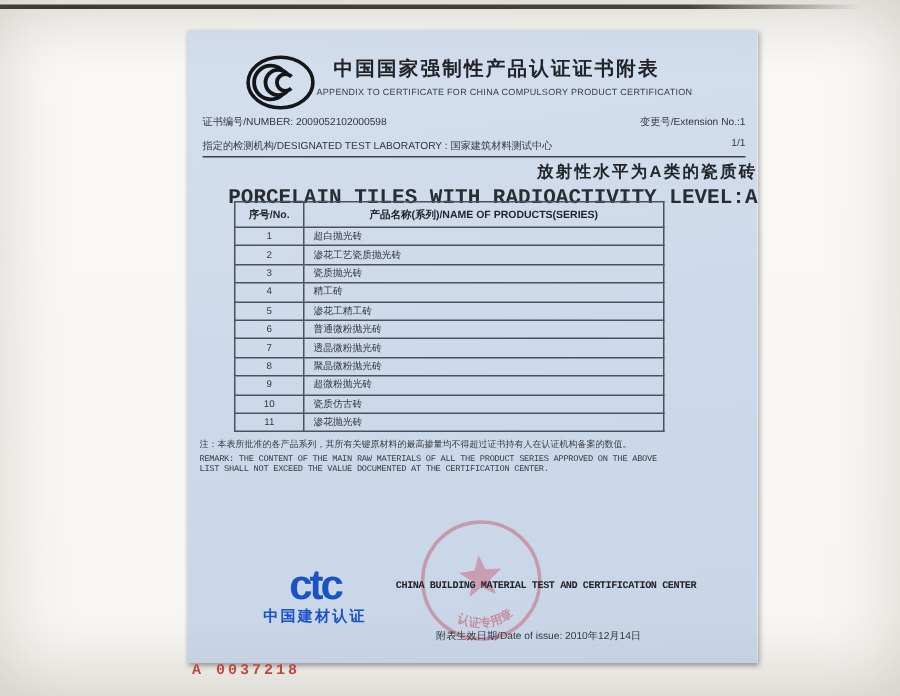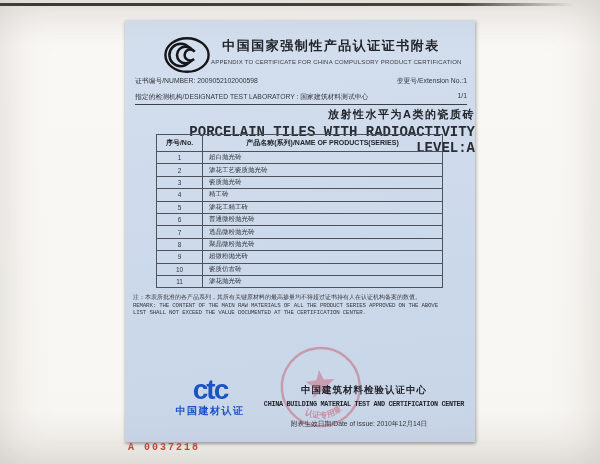--- a/index.html
+++ b/index.html
@@ -1,20 +1,20 @@
 <!DOCTYPE html>
 <html><head>
 <meta charset="utf-8">
 <style>
   html,body{margin:0;padding:0;}
   body{width:600px;height:464px;font-family:"Liberation Sans",sans-serif;}
   .photo{position:relative;width:600px;height:464px;background:linear-gradient(180deg,#f1efeb 0%,#faf8f5 10%,#f8f6f2 88%,#edebe6 100%);overflow:hidden;}
   .photo::after{content:"";position:absolute;inset:0;box-shadow:inset 0 0 46px rgba(140,135,125,.30);pointer-events:none;z-index:9;}
   .top-edge{position:absolute;top:3px;left:0;width:574px;height:3px;background:linear-gradient(90deg,#322d28 0%,#3f3932 80%,rgba(63,57,50,0) 100%);}
-  .cert{position:absolute;left:125px;top:20px;width:350px;height:422px;background:linear-gradient(172deg,#d4dfee 0%,#ccd9ea 55%,#c8d5e7 100%);box-shadow:0 2px 3px rgba(90,90,95,.45),2px 1px 3px rgba(120,120,125,.25);color:#2e3138;}
+  .cert{position:absolute;left:125px;top:20px;width:380px;height:422px;background:linear-gradient(172deg,#d4dfee 0%,#ccd9ea 55%,#c8d5e7 100%);box-shadow:0 2px 3px rgba(90,90,95,.45),2px 1px 3px rgba(120,120,125,.25);color:#2e3138;}
   
   .ccc-logo{position:absolute;left:38px;top:15px;width:48px;height:40px;}
   .title-block{position:absolute;left:86px;top:17px;width:240px;text-align:center;}
   .title-cn{font-size:13px;font-weight:bold;letter-spacing:1.5px;color:#22242a;white-space:nowrap;}
   .title-en{font-size:6px;margin-top:4px;letter-spacing:.2px;color:#393c43;white-space:nowrap;}
   .num-row{position:absolute;left:10px;right:8px;top:56px;display:flex;justify-content:space-between;font-size:6.8px;color:#33363e;}
   .lab-row{position:absolute;left:10px;right:8px;top:72px;display:flex;justify-content:space-between;font-size:6.8px;color:#33363e;border-bottom:1px solid #3d4047;padding-bottom:2px;}
   
   .subject{position:absolute;top:87px;left:0;width:100%;text-align:right;}
   .subject-cn{font-size:11px;font-weight:bold;letter-spacing:1.5px;color:#23252b;}
@@ -151,21 +151,20 @@
         </text>
       </svg>
     </div>
 
     <div class="ctc-block">
       <div class="ctc-logo">ctc</div>
       <div class="ctc-caption">中国建材认证</div>
     </div>
 
     <div class="org-block">
-      <div class="org-cn">中国建筑材料检验认证中心</div>
       <div class="org-en">CHINA BUILDING MATERIAL TEST AND CERTIFICATION CENTER</div>
     </div>
 
     <div class="date-line">附表生效日期/Date of issue: 2010年12月14日</div>
   </div>
 
   <div class="serial">A 0037218</div>
 </div>
 
 </body></html>

